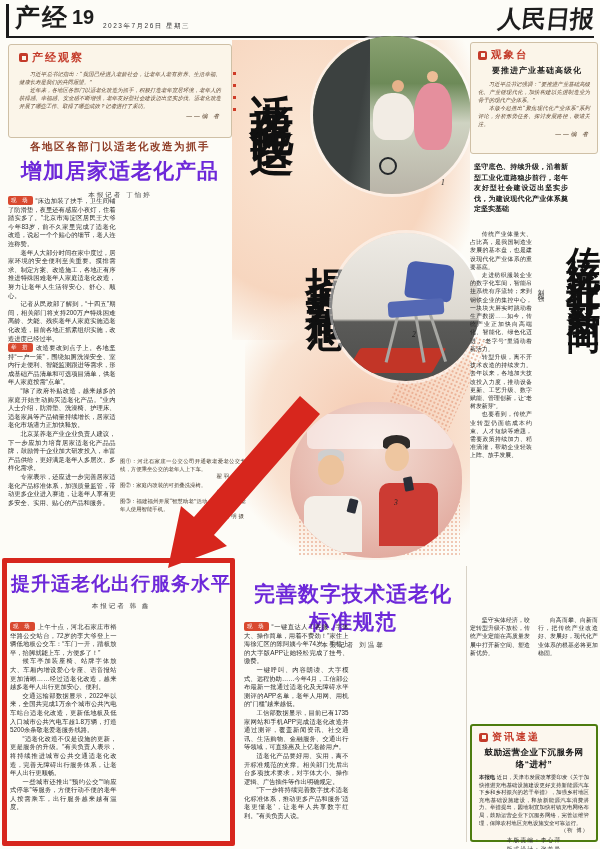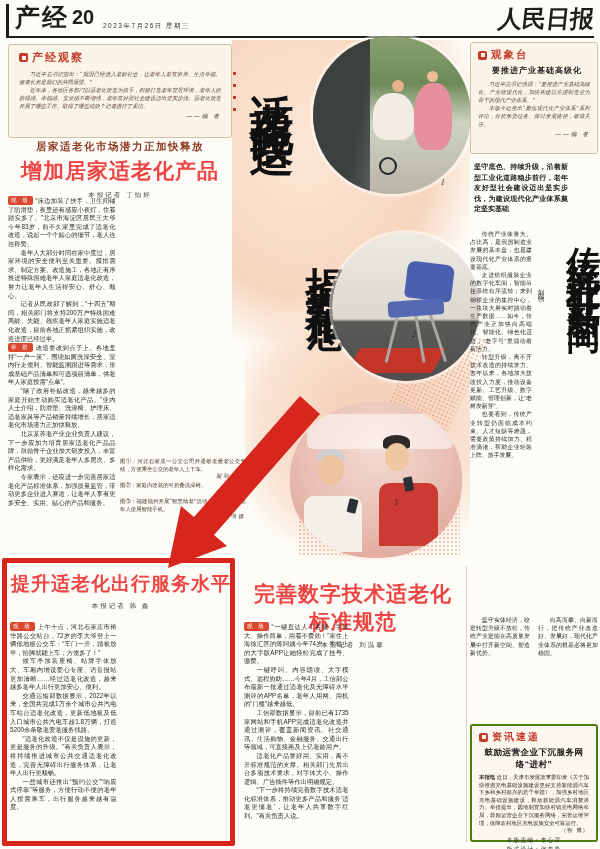--- a/index.html
+++ b/index.html
@@ -20,21 +20,21 @@
   .edbox-hd { display:flex; align-items:center; gap:4px; }
   .sec-icon { width:9px; height:9px; background:#c43b2a; border-radius:2px; position:relative; flex:0 0 auto; }
   .sec-icon::after { content:""; position:absolute; left:2.5px; top:2.5px; width:4px; height:4px; background:#fbf5e9; }
   .sec-title { color:#c43b2a; font-weight:900; font-size:11px; letter-spacing:2px; }
   .note { font-family:"Liberation Serif", serif; font-style:italic; font-size:5.4px; line-height:8px; color:#5c4632; text-align:justify; }
   .note p { text-indent:2em; }
   .signoff { text-align:right; font-style:italic; font-size:5.8px; color:#5c4632; margin-top:2px; letter-spacing:2px; }
 
   
   .kicker { text-align:center; font-family:"Liberation Serif", serif; font-weight:700; color:#8e3b24; letter-spacing:1.5px; }
-  .headline { text-align:center; font-weight:900; color:#ef4444; letter-spacing:1px; }
+  .headline { text-align:center; font-weight:900; color:#6d28d9; letter-spacing:1px; }
   .byline { text-align:center; font-size:6.5px; color:#444; letter-spacing:2px; }
 
   
   .bodytext { font-size:6.3px; line-height:8.6px; text-align:justify; color:#2b2b2b; column-gap:9px; column-fill:auto; }
   .two-col { column-count:2; }
   .bodytext p { text-indent:2em; }
   .bodytext p.badged { text-indent:0; }
   .badge { display:inline-block; background:#d9492f; color:#fff; font-size:5.5px; line-height:7px; padding:1px 3px; border-radius:2px; letter-spacing:2px; margin-right:3px; vertical-align:1px; }
 
   
@@ -104,21 +104,21 @@
 
   
   .hl-box { left:2px; top:558px; width:233px; height:288px; border:5px solid #d7261d; border-radius:2px; z-index:40; }
   .arrow-svg { left:0; top:0; width:600px; height:849px; z-index:41; pointer-events:none; }
 </style>
 </head>
 <body>
 
 <div class="abs hdr-bar"></div>
 <div class="abs hdr-section">产经</div>
-<div class="abs hdr-page">20</div>
+<div class="abs hdr-page">19</div>
 <div class="abs hdr-date">2023年7月26日 星期三</div>
 <div class="abs masthead">人民日报</div>
 <div class="abs hdr-rule"></div>
 
 <div class="abs bg-blob1"></div>
 <div class="abs bg-blob2"></div>
 <div class="abs dotpatch dots1"></div>
 <div class="abs dotpatch dots2"></div>
 <div class="abs orn-dot" style="left:233px;top:72px"></div>
 <div class="abs orn-dot" style="left:233px;top:84px"></div>
@@ -131,21 +131,21 @@
     <span class="sec-title">产经观察</span>
   </div>
   <div class="note" style="margin-top:5px;">
     <p>习近平总书记指出：“我国已经进入老龄社会，让老年人老有所养、生活幸福、健康长寿是我们的共同愿望。”</p>
     <p>近年来，各地区各部门以适老化改造为抓手，积极打造老年宜居环境，老年人的获得感、幸福感、安全感不断增强，老年友好型社会建设迈出坚实步伐。适老化改造开展了哪些工作、取得了哪些成效？记者进行了采访。</p>
   </div>
   <div class="signoff">——编 者</div>
 </div>
 
 <div class="abs" style="left:8px;top:140px;width:224px;">
-  <div class="kicker" style="font-size:10.5px;">居家适老化市场潜力正加快释放</div>
+  <div class="kicker" style="font-size:10.5px;">各地区各部门以适老化改造为抓手</div>
   <div class="headline" style="font-size:21px;margin-top:3px;">增加居家适老化产品</div>
   <div class="byline" style="margin-top:6px;">本报记者 丁怡婷</div>
 </div>
 <div class="abs bodytext two-col" style="left:8px;top:196px;width:224px;height:352px;">
   <p class="badged"><span class="badge">现 场</span><span>“床边加装了扶手，卫生间铺了防滑垫，夜里还有感应小夜灯，住着踏实多了。”北京市海淀区居民王大爷今年83岁，前不久家里完成了适老化改造，说起一个个贴心的细节，老人连连称赞。</span></p>
   <p>老年人大部分时间在家中度过，居家环境的安全便利至关重要。摸排需求、制定方案、改造施工，各地正有序推进特殊困难老年人家庭适老化改造，努力让老年人生活得安心、舒心、顺心。</p>
   <p>记者从民政部了解到，“十四五”期间，相关部门将支持200万户特殊困难高龄、失能、残疾老年人家庭实施适老化改造，目前各地正抓紧组织实施，改造进度已经过半。</p>
   <p class="badged"><span class="badge">举 措</span><span>改造要改到点子上。各地坚持“一户一策”，围绕如厕洗澡安全、室内行走便利、智能监测跟进等需求，形成基础产品清单和可选项目清单，供老年人家庭按需“点单”。</span></p>
   <p>“除了政府补贴改造，越来越多的家庭开始主动购买适老化产品。”业内人士介绍，防滑垫、洗澡椅、护理床、适老家具等产品销量持续增长，居家适老化市场潜力正加快释放。</p>
   <p>北京某养老产业企业负责人建议，下一步应加力培育居家适老化产品品牌，鼓励骨干企业加大研发投入，丰富产品供给，更好满足老年人多层次、多样化需求。</p>

